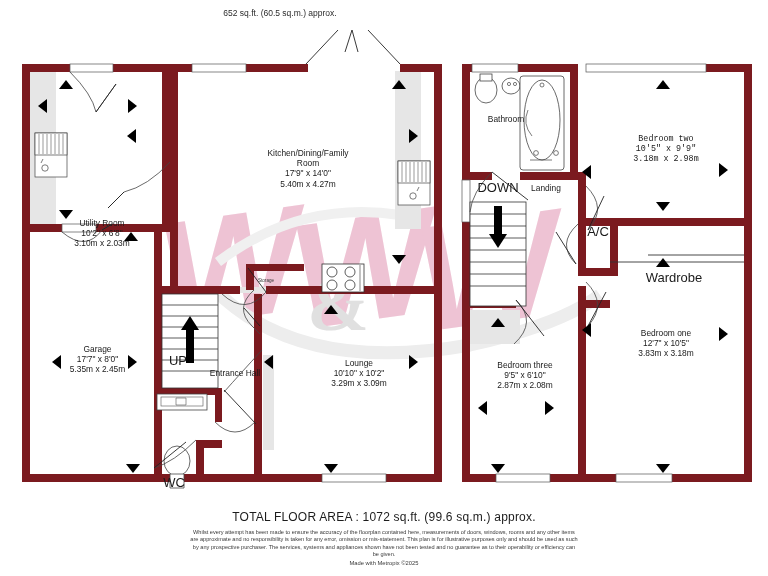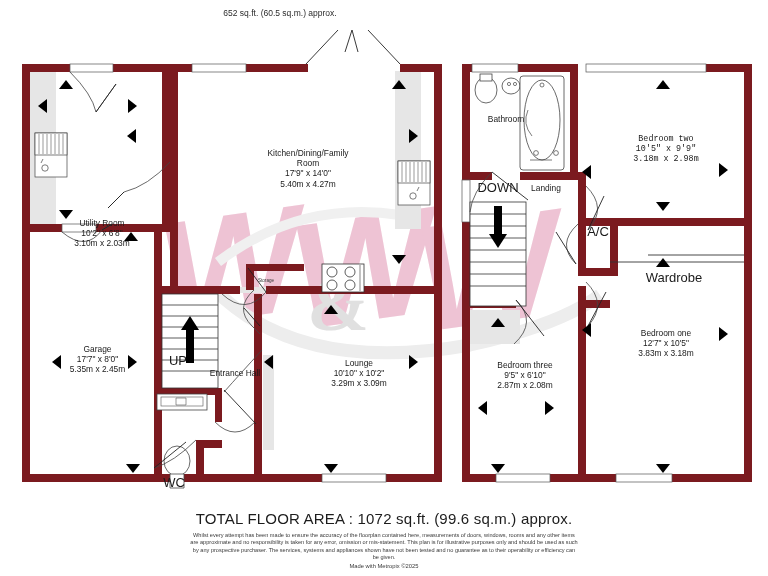--- a/index.html
+++ b/index.html
@@ -57,21 +57,21 @@
   .lbl.tiny { font-size: 4.6px; line-height: 6px; color: #333; }
 
   #footer {
     position: absolute;
     left: 0;
     top: 510px;
     width: 768px;
     text-align: center;
   }
   #total-area {
-    font-size: 15px;
+    font-size: 12px;
     color: #1c1c1c;
     letter-spacing: 0.2px;
   }
   #disclaimer {
     margin-top: 5px;
     font-size: 5.6px;
     line-height: 7.4px;
     color: #3a3a3a;
     padding: 0 190px;
   }

